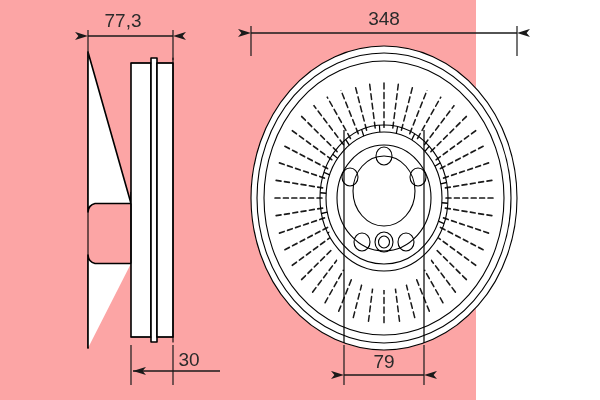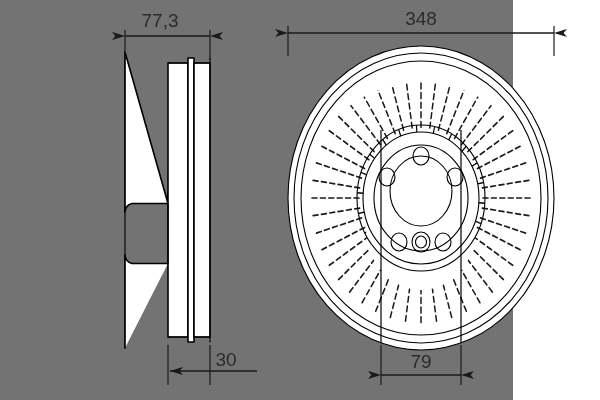--- a/index.html
+++ b/index.html
@@ -10,22 +10,21 @@
   body {
     width: 600px;
     height: 400px;
     overflow: hidden;
     font-family: "Liberation Sans", sans-serif;
   }
   #drawing-root {
     position: relative;
     width: 476px;
     height: 400px;
-    background: #737373;
-    padding-left: 37px;
+    background: #fca5a5;
   }
   svg.tech-drawing {
     display: block;
     width: 600px;
     height: 400px;
   }
   .dim-text {
     font-family: "Liberation Sans", sans-serif;
     font-size: 19px;
     fill: #2b2b2b;

